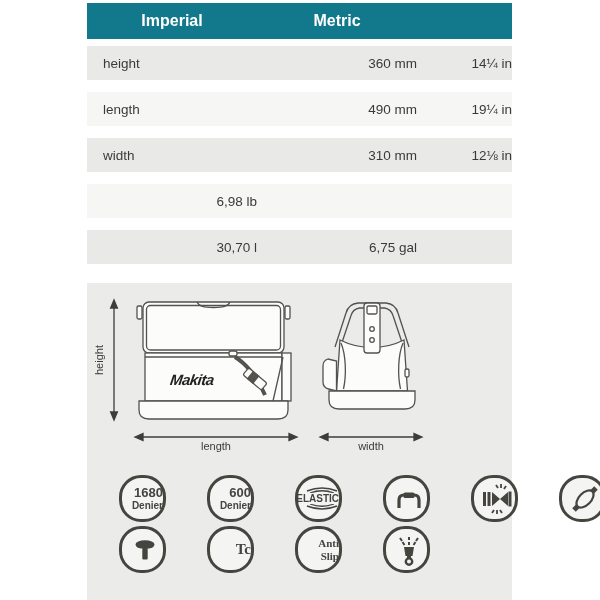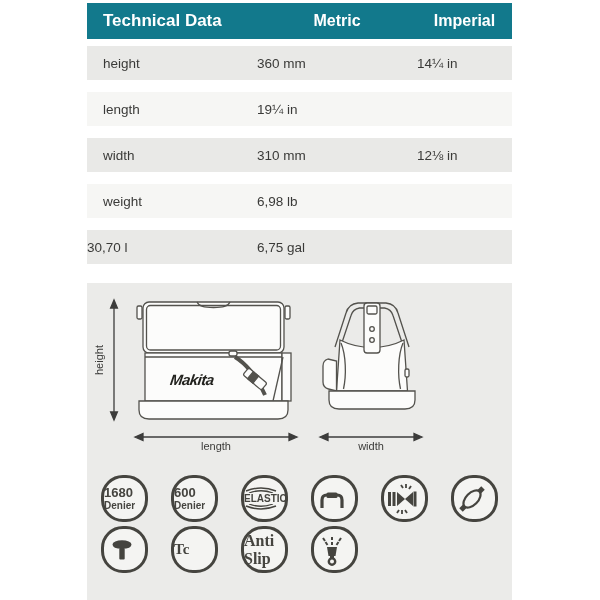--- a/index.html
+++ b/index.html
@@ -24,21 +24,21 @@
   .thead{
     background:var(--teal);color:#ffffff;height:36px;
     font-weight:bold;font-size:17px;margin-bottom:7px;
   }
   .thead .title{padding-left:16px;}
   .thead .c{text-align:center;font-size:16px;}
   .trow{height:34px;margin-bottom:12px;font-size:13.5px;}
   .trow:nth-of-type(odd){background:var(--row-light);}
   .trow:nth-of-type(even){background:var(--row-dark);}
   .trow .label{padding-left:16px;}
-  .trow .c{text-align:left;}
+  .trow .c{text-align:right;}
   .panel{
     position:absolute;left:0;top:280px;width:425px;height:317px;
     background:var(--panel);
   }
   .diagrams{position:absolute;left:0;top:0;width:425px;height:178px;}
   .diagrams svg{position:absolute;left:0;top:0;}
   .dim-label{position:absolute;font-size:11px;color:var(--txt);text-align:center;}
   .lbl-height{left:-9px;top:71px;width:42px;transform:rotate(-90deg);}
   .lbl-length{left:99px;top:157px;width:60px;}
   .lbl-width{left:254px;top:157px;width:60px;}
@@ -46,55 +46,54 @@
     position:absolute;left:68px;top:88px;width:74px;text-align:center;
     font-size:15px;font-weight:800;font-style:italic;color:#23231f;
     transform:skewX(-8deg);letter-spacing:-0.5px;
   }
   .badges{position:absolute;left:14px;display:flex;gap:23px;}
   .badges.r1{top:192px;}
   .badges.r2{top:243px;font-family:Liberation Serif, serif;}
   .badge{
     width:41px;height:41px;border:3px solid var(--icon);border-radius:22px;
     background:var(--icon-bg);display:flex;flex-direction:column;
-    align-items:flex-start;justify-content:center;color:var(--icon);
+    align-items:flex-end;justify-content:center;color:var(--icon);margin-left:18px;
   }
   .badge .num{font-size:13px;font-weight:bold;line-height:1.05;}
   .badge .sub{font-size:10px;font-weight:bold;line-height:1.1;}
   .badge .elastic{font-size:10px;font-weight:bold;letter-spacing:0;}
   .badge .tc{font-size:15px;font-weight:bold;}
-  .badge .as{font-size:16px;font-weight:bold;line-height:1.1;text-align:center;}
+  .badge .as{font-size:11px;font-weight:bold;line-height:1.1;text-align:center;}
 </style>
 </head>
 <body>
 
 <div class="content">
 
   <div class="thead grid3">
-    <span class="title">Technical Data</span>
+    <span class="c">Imperial</span>
     <span class="c">Metric</span>
-    <span class="c">Imperial</span>
   </div>
 
   <div class="trow grid3">
     <span class="label">height</span>
     <span class="c">360 mm</span>
     <span class="c">14¼ in</span>
   </div>
   <div class="trow grid3">
     <span class="label">length</span>
+    <span class="c">490 mm</span>
     <span class="c">19¼ in</span>
   </div>
   <div class="trow grid3">
     <span class="label">width</span>
     <span class="c">310 mm</span>
     <span class="c">12⅛ in</span>
   </div>
   <div class="trow grid3">
-    <span class="label">weight</span>
     <span class="c">6,98 lb</span>
   </div>
   <div class="trow grid3">
     <span class="c">30,70 l</span>
     <span class="c">6,75 gal</span>
   </div>
 
   <div class="panel">
 
     <div class="diagrams">

